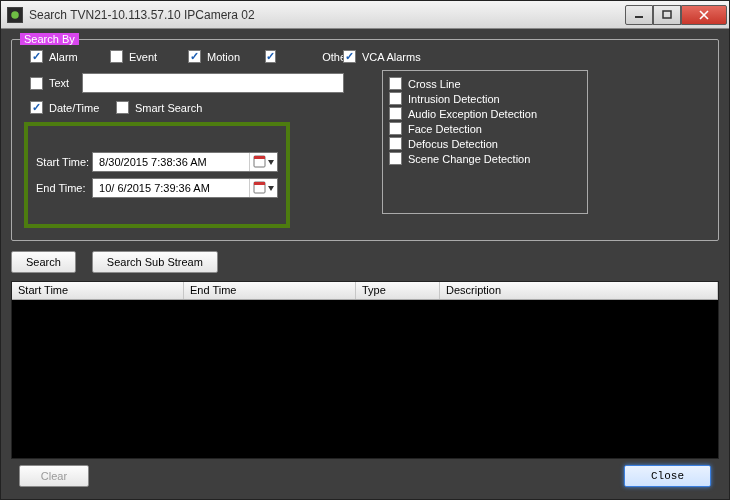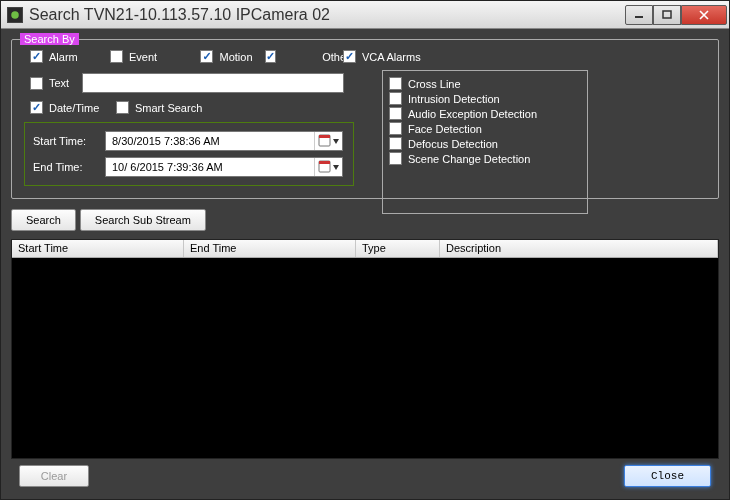--- a/index.html
+++ b/index.html
@@ -2,65 +2,65 @@
 <html><head>
 <meta charset="utf-8">
 <style>
 * { box-sizing: border-box; margin: 0; padding: 0; font-family: Tahoma, Arial, sans-serif; font-size: 11px; }
 body { background: linear-gradient(#5a6065, #3a3f44); width: 730px; height: 500px; overflow: hidden; }
 
 .window { width: 730px; height: 500px; background: #404040; border: 1px solid #222; display: flex; flex-direction: column; }
 .titlebar { height: 28px; background: linear-gradient(#f5f5f5, #d8d8d8); display: flex; align-items: center; padding: 0 0 0 6px; border-bottom: 1px solid #888; }
 .titlebar-icon { width: 16px; height: 16px; background: #2a2a2a; border: 1px solid #444; margin-right: 6px; display: flex; align-items: center; justify-content: center; }
 .titlebar-icon svg { width: 12px; height: 12px; }
-.titlebar-text { color: #333; font-size: 16px; flex: 1; }
+.titlebar-text { color: #333; font-size: 12px; flex: 1; }
 .winbtns { display: flex; height: 20px; margin-right: 2px; }
 .winbtn { width: 28px; height: 20px; border: 1px solid #5a5a5a; display: flex; align-items: center; justify-content: center; cursor: pointer; }
 .winbtn.min { background: linear-gradient(#eaeaea,#cfcfcf); border-top-left-radius: 2px; border-bottom-left-radius: 2px; }
 .winbtn.max { background: linear-gradient(#eaeaea,#cfcfcf); }
 .winbtn.close { width: 46px; background: linear-gradient(#e46a5e,#c8372b); border-top-right-radius: 2px; border-bottom-right-radius: 2px; }
 .winbtn svg { display:block; }
 
 .client { flex: 1; background: #3e3e3e; padding: 10px 10px 8px 10px; display: flex; flex-direction: column; }
 
 .fieldset { border: 1px solid #aaa; border-radius: 2px; padding: 10px 12px 12px 12px; position: relative; margin-bottom: 10px; }
 .legend { position: absolute; top: -7px; left: 8px; background: #d946ef; color: #fff; padding: 0 4px; font-size: 11px; }
 
 .row { display: flex; align-items: center; gap: 0; }
 .chk { display: flex; align-items: center; color: #fff; cursor: pointer; }
 .chk-box { width: 13px; height: 13px; background: #fff; border: 1px solid #7a7a7a; margin-right: 6px; display: flex; align-items: center; justify-content: center; }
 .chk-box.checked::after { content: "✓"; color: #1e5fb3; font-size: 11px; line-height: 1; font-weight: bold; }
 
 .row1 .chk.alarm  { margin-left: 6px; width: 80px; }
 .row1 .chk.event  { width: 78px; }
-.row1 .chk.motion { width: 77px; justify-content: center; }
+.row1 .chk.motion { width: 77px; }
 .row1 .chk.other  { width: 78px; gap: 40px; }
 .row1 .chk.vca    {  }
 
 .row2 { margin-top: 10px; }
 .row2 .chk.text { margin-left: 6px; width: 52px; }
 .text-input { height: 20px; width: 262px; background: #fff; border: 1px solid #777; padding: 2px 4px; }
 
 .row3 { margin-top: 8px; }
 .row3 .chk.datetime { margin-left: 6px; width: 86px; }
 .row3 .chk.smart {  }
 
-.dt-group { border: 1px solid #4d7c0f; margin-top: 8px; padding: 6px 8px; width: 330px; }
+.dt-group { border: 4px solid #4d7c0f; margin-top: 8px; padding: 24px 8px; width: 266px; }
 .dt-row { display: flex; align-items: center; margin: 2px 0 6px 0; }
 .dt-row:last-child { margin-bottom: 2px; }
 .dt-label { color: #fff; width: 72px; }
 .dt-field { display: flex; align-items: center; background: #fff; border: 1px solid #777; height: 20px; width: 238px; }
 .dt-val { flex: 1; padding: 0 6px; color: #000; }
 .dt-btn { width: 28px; height: 100%; display: flex; align-items: center; justify-content: center; border-left: 1px solid #ccc; }
 .dt-btn svg { display:block; }
 
 .vca-list { position: absolute; top: 30px; left: 370px; width: 206px; height: 144px; border: 1px solid #aaa; padding: 4px 6px; }
 .vca-list .chk { margin: 2px 0; }
 
-.actions { display: flex; gap: 4px; margin-bottom: 8px; }
+.actions { display: flex; gap: 16px; margin-bottom: 8px; }
 .btn { background: linear-gradient(#fdfdfd,#e6e6e6); border: 1px solid #8a8a8a; border-radius: 2px; padding: 3px 14px; color: #000; cursor: pointer; height: 22px; display: flex; align-items: center; justify-content: center; }
 .btn.disabled { color: #9a9a9a; cursor: default; }
 
 .results { flex: 1; display: flex; flex-direction: column; border: 1px solid #222; background: #000; }
 .results-header { display: flex; background: linear-gradient(#fafafa,#e3e3e3); height: 18px; border-bottom: 1px solid #aaa; }
 .colh { border-right: 1px solid #c7c7c7; padding: 2px 6px; color: #000; font-size: 11px; }
 .col-start { width: 172px; }
 .col-end { width: 172px; }
 .col-type { width: 84px; }
 .col-desc { flex: 1; }

